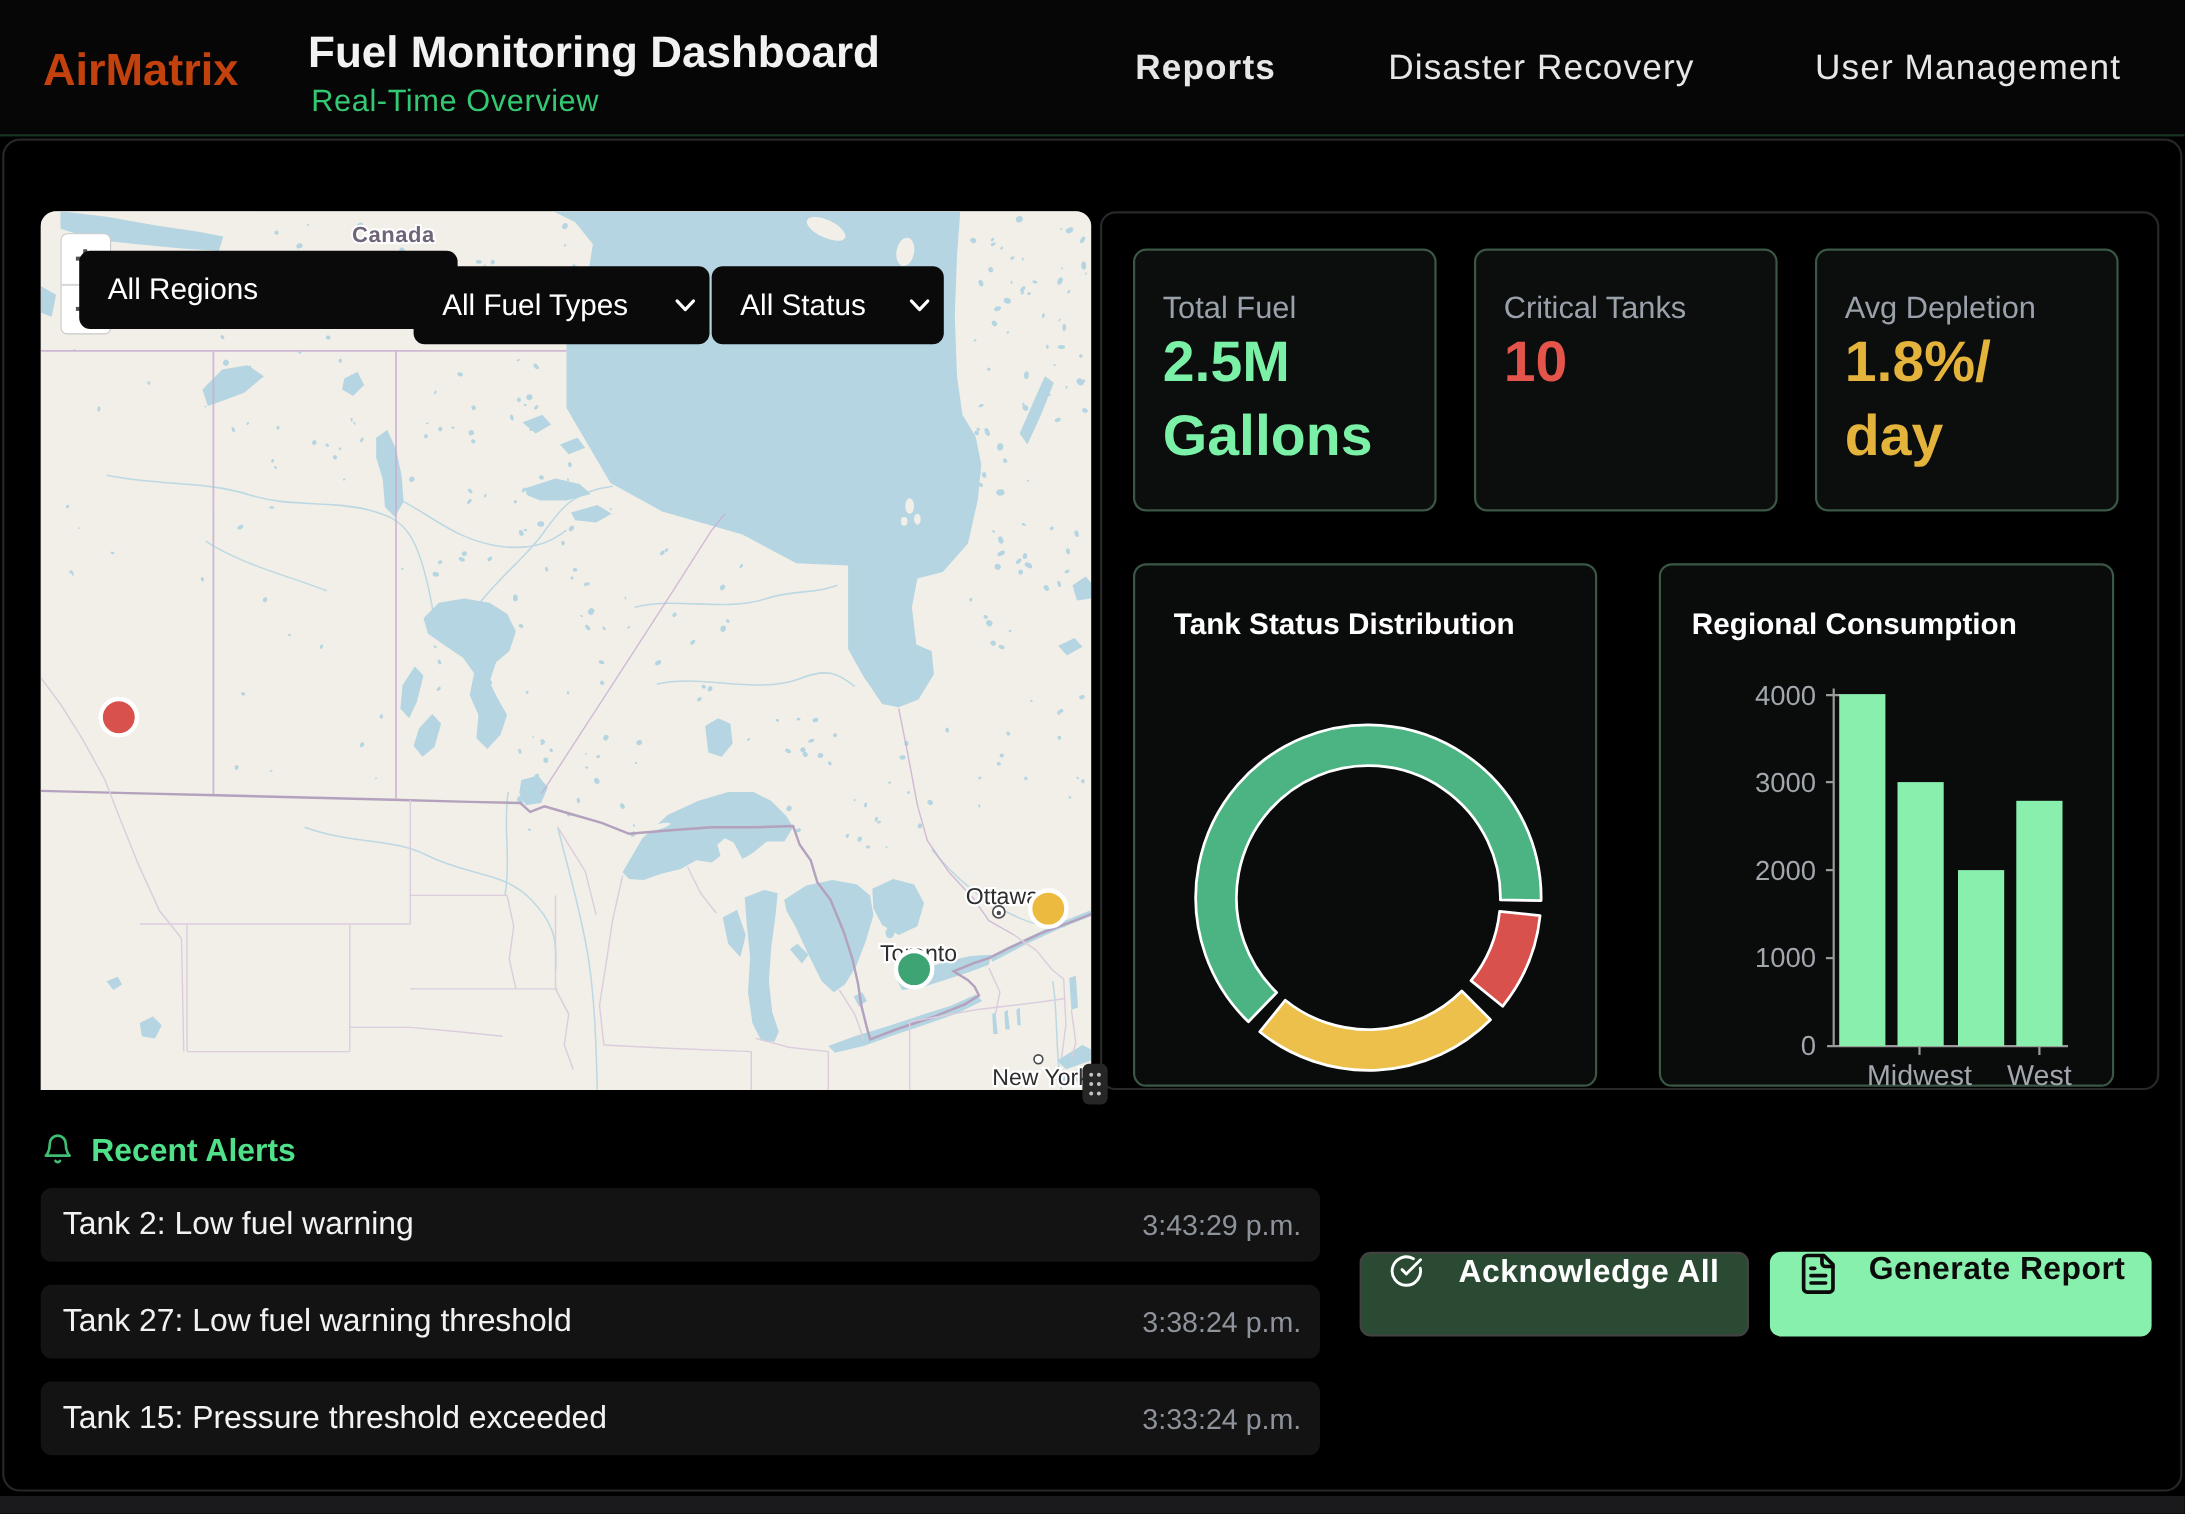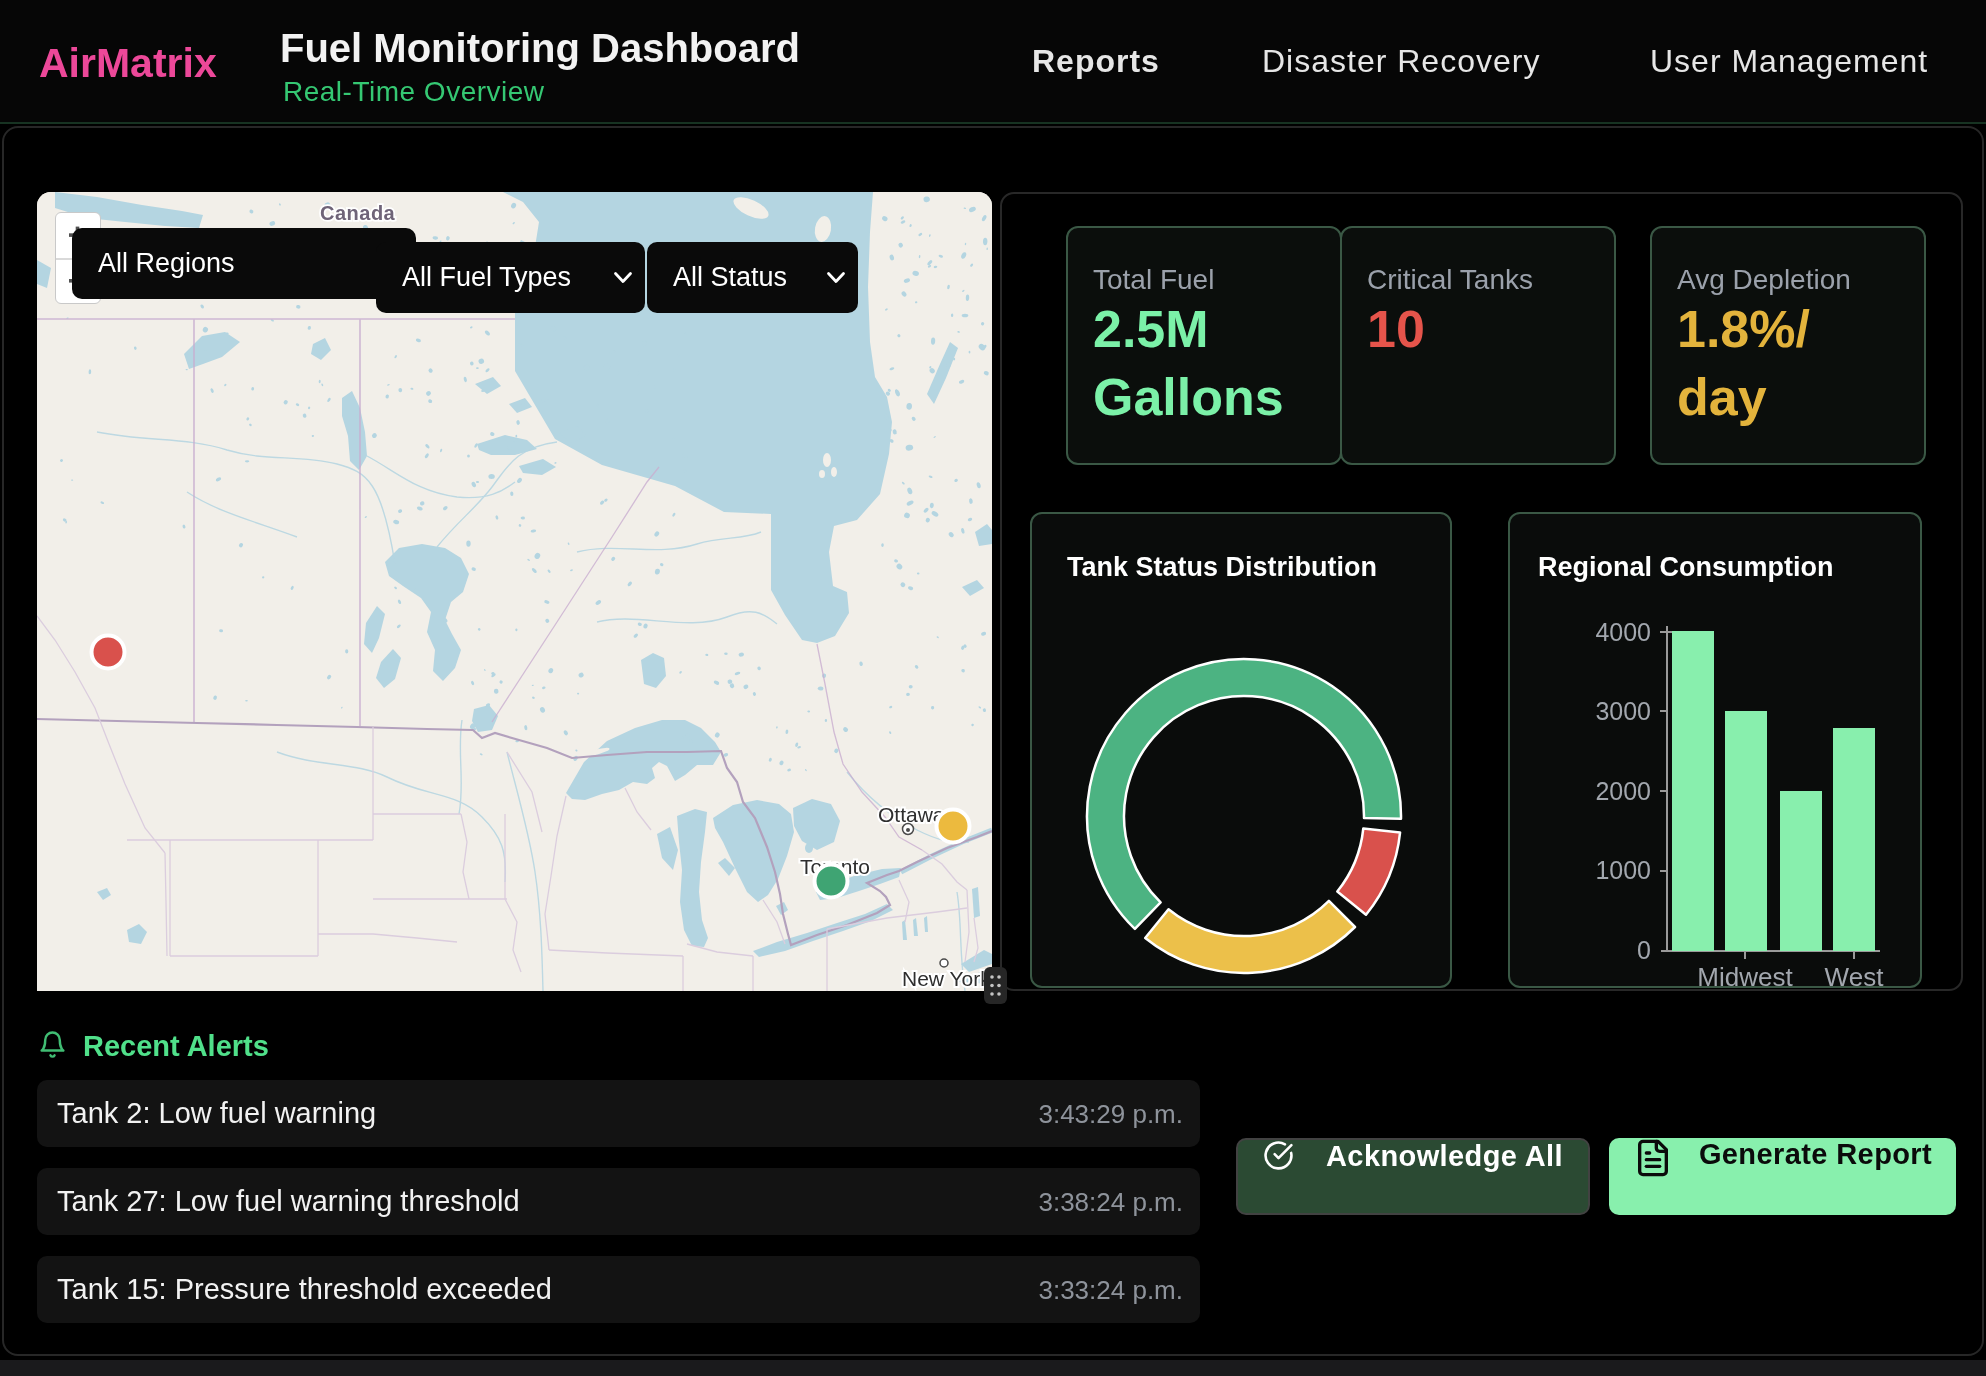--- a/index.html
+++ b/index.html
@@ -2,21 +2,21 @@
 <html><head>
 <meta charset="utf-8">
 <style>
   * { margin:0; padding:0; box-sizing:border-box; }
   html,body { width:1986px; height:1376px; background:#000; overflow:hidden;
     font-family:"Liberation Sans", sans-serif; }
   .abs { position:absolute; }
   
   #header { position:absolute; left:0; top:0; width:1986px; height:124px; background:#060606;
     border-bottom:2px solid #173322; }
-  #logo { position:absolute; left:39px; top:40px; font-size:41px; font-weight:bold; color:#ec4899; letter-spacing:0px; }
+  #logo { position:absolute; left:39px; top:40px; font-size:41px; font-weight:bold; color:#c2410c; letter-spacing:0px; }
   #htitle { position:absolute; left:280px; top:26px; font-size:40px; font-weight:bold; color:#f2f2f2; }
   #hsub { position:absolute; left:283px; top:76px; font-size:28px; letter-spacing:0.5px; color:#35c873; }
   .nav { position:absolute; top:43px; font-size:32px; letter-spacing:1px; color:#e6e6e6; }
   
   #outer { position:absolute; left:2px; top:126px; width:1982px; height:1230px;
     border:2px solid #272727; border-radius:16px; }
   
   #map { position:absolute; left:37px; top:192px; width:955px; height:799px;
     border-radius:14px 14px 0 0; overflow:hidden; background:#f2efe9; }
   .dd { position:absolute; height:71px; background:#0a0a0a; border-radius:10px; color:#fff;
@@ -532,21 +532,21 @@
     </svg>
   </div>
 <div class="dd" style="left:647px; top:242px; width:211px;">
     <span>All Status</span>
   <svg width="20" height="13" viewBox="0 0 20 13">
       <polyline points="2.5,2.5 10,10.5 17.5,2.5" fill="none" stroke="#fff" stroke-width="2.8" stroke-linecap="round" stroke-linejoin="round"></polyline>
     </svg>
   </div>
 
 <div id="rpane"></div>
-<div class="stat" style="left:1066px;">
+<div class="stat" style="left:1030px;">
   <div class="t">Total Fuel</div>
   <div class="v" style="color:#7bf1a8;">2.5M<br>Gallons</div>
 </div>
 <div class="stat" style="left:1340px;">
   <div class="t">Critical Tanks</div>
   <div class="v" style="color:#e5544b;">10</div>
 </div>
 <div class="stat" style="left:1650px;">
   <div class="t">Avg Depletion</div>
   <div class="v" style="color:#e3b33c;">1.8%/<br>day</div>

